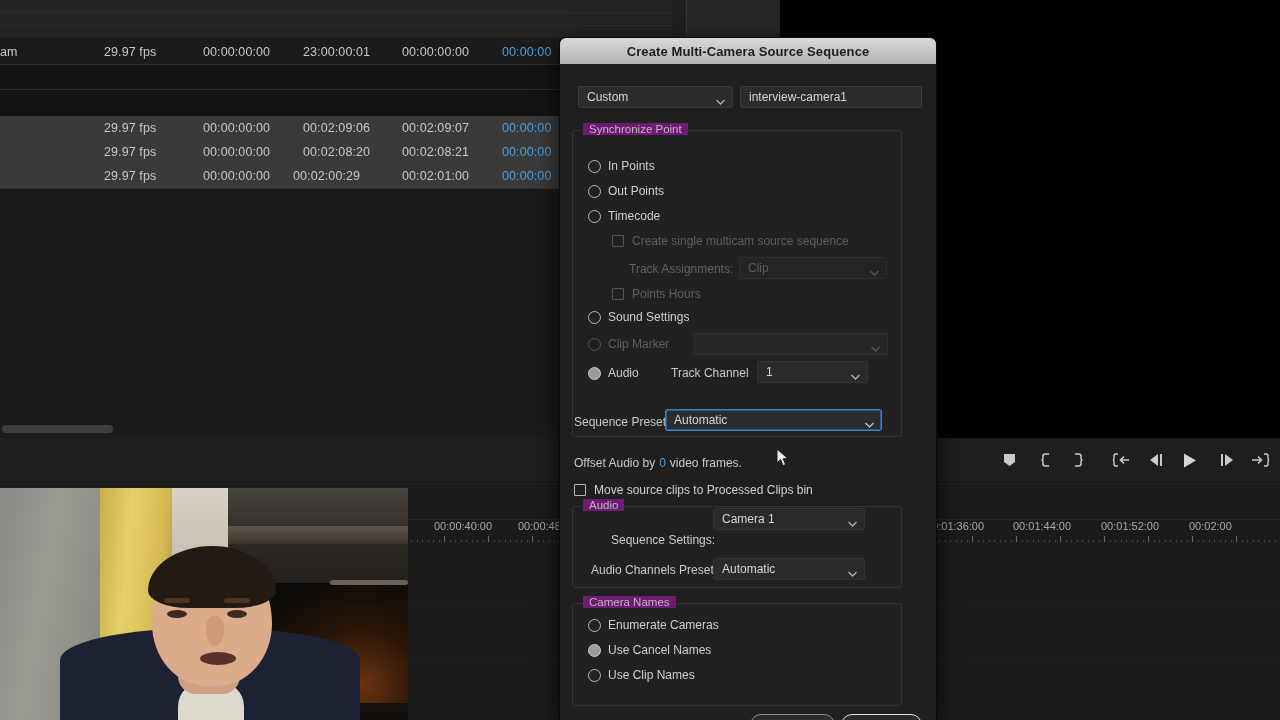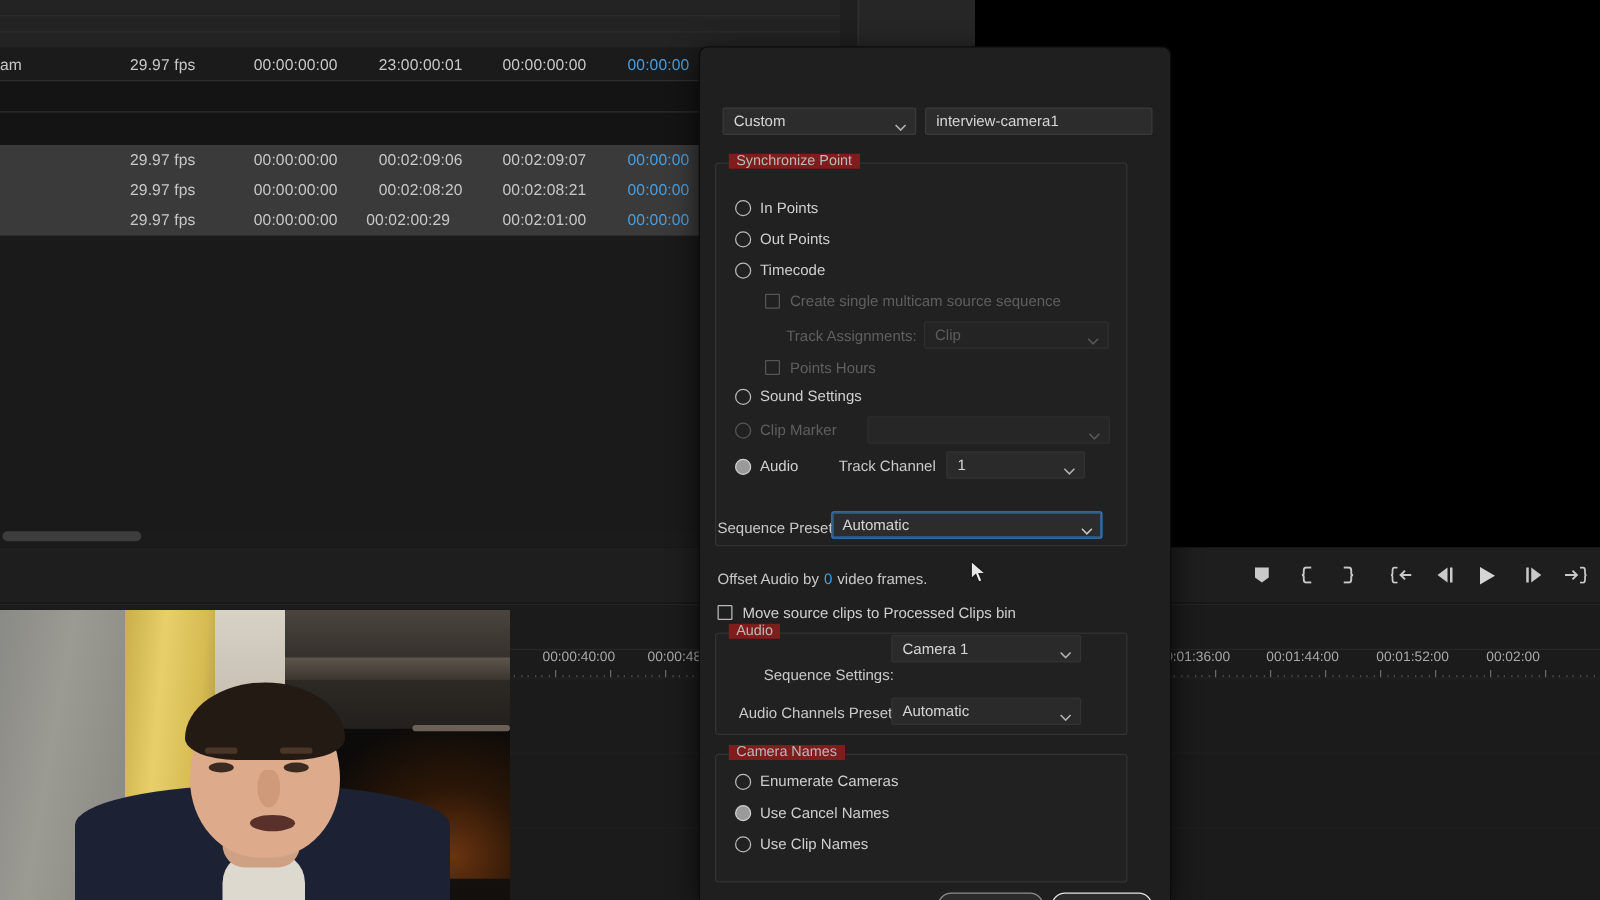--- a/index.html
+++ b/index.html
@@ -191,21 +191,21 @@
     display:flex; align-items:center; font-size:12px; color:#d6d6d6;
     padding-left:8px; box-sizing:border-box;
   }
 
   .group {
     position:absolute; border:1px solid #333333; border-radius:3px;
     background:rgba(255,255,255,0.012);
   }
   .group-title {
     position:absolute; top:-8px; left:10px; padding:0 6px;
-    background:#7f1d1d; font-size:11.5px; color:#b9b9b9;
+    background:#701a75; font-size:11.5px; color:#b9b9b9;
   }
 
   .radio-row {
     position:absolute; display:flex; align-items:center; gap:7px;
     font-size:12px; color:#cfcfcf; white-space:nowrap;
   }
   .radio {
     width:13px; height:13px; border-radius:50%;
     border:1.6px solid #b9b9b9; box-sizing:border-box; background:transparent;
     flex:none;
@@ -562,20 +562,23 @@
         <div class="pv-eye" style="left:167px"></div>
         <div class="pv-nose"></div>
         <div class="pv-mouth"></div>
 
       </div>
     </div>
   </div>
 
   <div class="dialog">
 
+    <div class="dlg-titlebar">
+      <span class="dlg-title">Create Multi-Camera Source Sequence</span>
+    </div>
 
     <div class="dlg-body">
 
       <div class="select" style="position:absolute; left:18px; top:22px; width:155px;">
         <span>Custom</span>
         <span class="caret">
           <svg width="9" height="6" viewBox="0 0 9 6">
               <path d="M0.5 1 L4.5 5 L8.5 1" stroke="#b0b0b0" stroke-width="1.3" fill="none"></path>
             </svg>
         </span>

